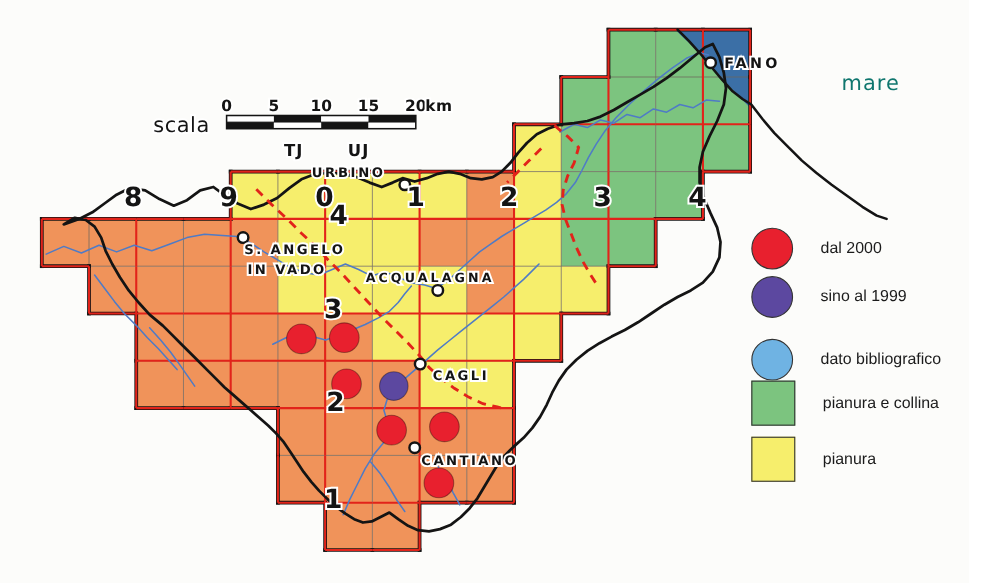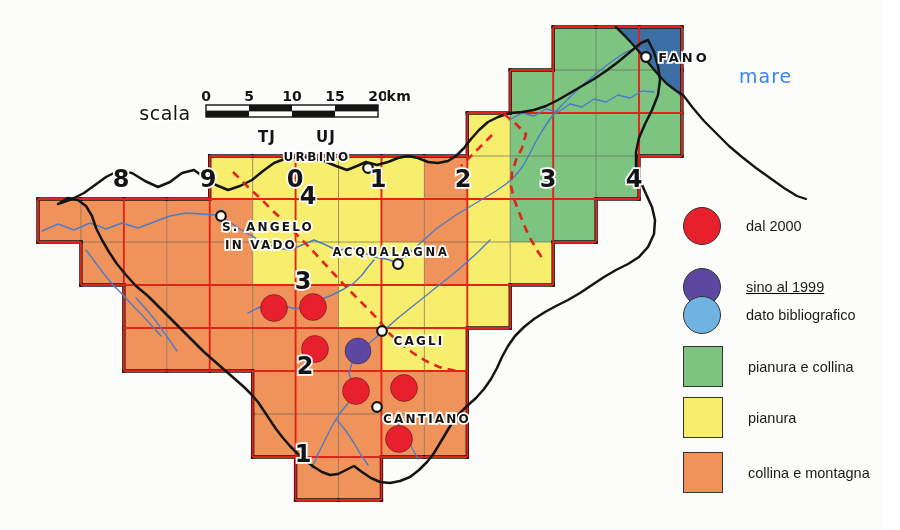--- a/index.html
+++ b/index.html
@@ -6,22 +6,22 @@
   .stage{position:relative;width:881px;height:530px;background:#FCFCFA;overflow:hidden;
          font-family:"DejaVu Sans",sans-serif;}
   .stage svg{position:absolute;left:0;top:0;}
   #legend{position:absolute;left:683px;top:0;width:215px;height:530px;}
   .legend-row{position:absolute;display:flex;align-items:center;}
   .legend-swatch{flex:0 0 auto;box-sizing:border-box;border:1.6px solid #333;}
   .legend-swatch.circle{width:38px;height:38px;border-radius:50%;}
   .legend-swatch.square{width:40px;height:41px;}
   .legend-label{margin-left:25px;font-family:"Liberation Sans",sans-serif;
                 font-size:14.5px;color:#1b1b1b;white-space:nowrap;}
-  #sea-label{position:absolute;left:739px;top:66px;font-family:"DejaVu Sans",sans-serif;
-             font-size:19px;letter-spacing:1px;color:#3b82f6;line-height:21px;}
+  #sea-label{position:absolute;left:765px;top:66px;font-family:"DejaVu Sans",sans-serif;
+             font-size:19px;letter-spacing:1px;color:#0f766e;line-height:21px;}
 </style>
 </head>
 <body>
 
 <div class="stage">
   <svg id="map-svg" width="900" height="530" viewBox="0 0 900 530">
       <rect x="553.16" y="27" width="42.93" height="43" fill="#7CC47F"></rect>
       <rect x="596.09" y="27" width="42.93" height="43" fill="#7CC47F"></rect>
       <rect x="639.02" y="27" width="42.93" height="43" fill="#7CC47F"></rect>
       <rect x="510.23" y="70" width="42.93" height="43" fill="#7CC47F"></rect>
@@ -388,37 +388,33 @@
       <text x="292" y="101" font-size="14" font-weight="bold" letter-spacing="0" text-anchor="middle" fill="#141414" stroke="#FFFFFF" stroke-width="3.5" paint-order="stroke" font-family="&quot;DejaVu Sans&quot;,sans-serif">10</text>
       <text x="335" y="101" font-size="14" font-weight="bold" letter-spacing="0" text-anchor="middle" fill="#141414" stroke="#FFFFFF" stroke-width="3.5" paint-order="stroke" font-family="&quot;DejaVu Sans&quot;,sans-serif">15</text>
       <text x="378" y="101" font-size="14" font-weight="bold" letter-spacing="0" text-anchor="middle" fill="#141414" stroke="#FFFFFF" stroke-width="3.5" paint-order="stroke" font-family="&quot;DejaVu Sans&quot;,sans-serif">20</text>
       <text x="399" y="101" font-size="14" font-weight="bold" letter-spacing="0.5" text-anchor="middle" fill="#141414" stroke="#FFFFFF" stroke-width="3.5" paint-order="stroke" font-family="&quot;DejaVu Sans&quot;,sans-serif">km</text>
     </svg>
   <div id="legend">
       <div class="legend-row" style="top: 207px;">
         <div class="legend-swatch circle" style="background: rgb(232, 32, 46);"></div>
         <span class="legend-label">dal 2000</span>
       </div>
-      <div class="legend-row" style="top: 268px; text-decoration: underline;">
+      <div class="legend-row" style="top: 251px;">
         <div class="legend-swatch circle" style="background: rgb(92, 72, 160);"></div>
         <span class="legend-label">sino al 1999</span>
       </div>
-      <div class="legend-row" style="top: 296px; text-align: center;">
+      <div class="legend-row" style="top: 308px; text-align: center;">
         <div class="legend-swatch circle" style="background: rgb(111, 179, 227);"></div>
         <span class="legend-label">dato bibliografico</span>
       </div>
       <div class="legend-row" style="top: 346px; justify-content: space-between;">
         <div class="legend-swatch square" style="background: rgb(124, 196, 127);"></div>
         <span class="legend-label">pianura e collina</span>
       </div>
       <div class="legend-row" style="top: 397px;">
         <div class="legend-swatch square" style="background: rgb(246, 238, 108);"></div>
         <span class="legend-label">pianura</span>
       </div>
-      <div class="legend-row" style="top: 452px;">
-        <div class="legend-swatch square" style="background: rgb(240, 147, 90);"></div>
-        <span class="legend-label">collina e montagna</span>
-      </div>
     </div>
   <div id="sea-label">
     <div>mare</div>
   </div>
 </div>
 
 </body></html>

